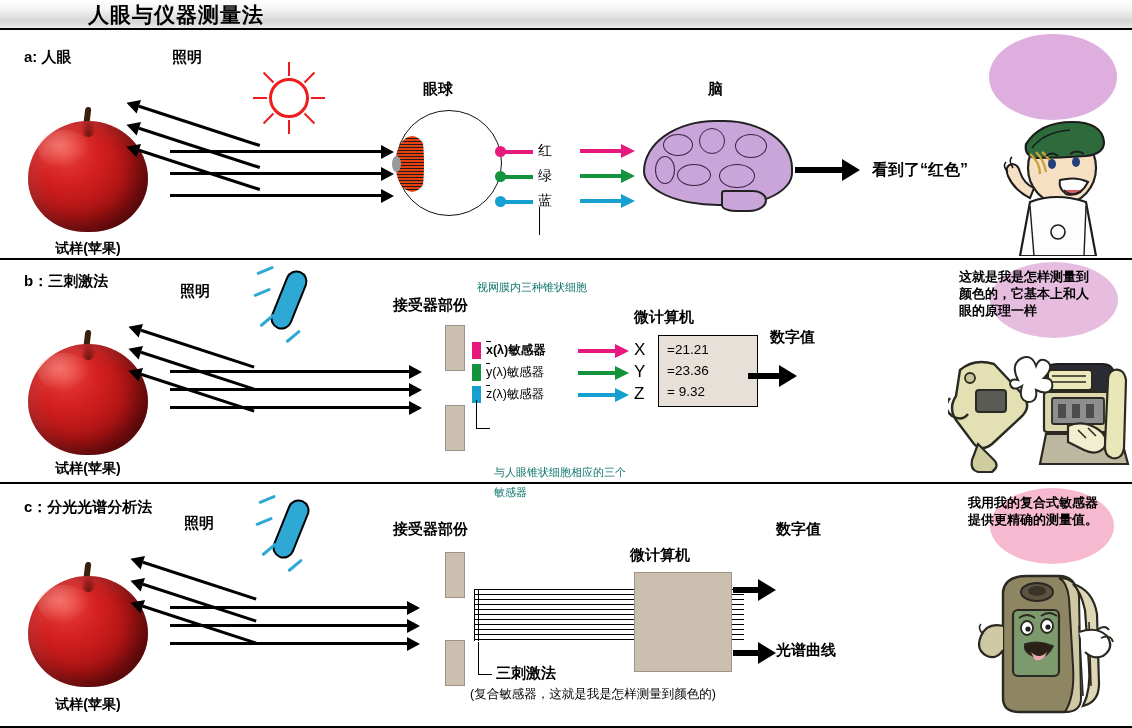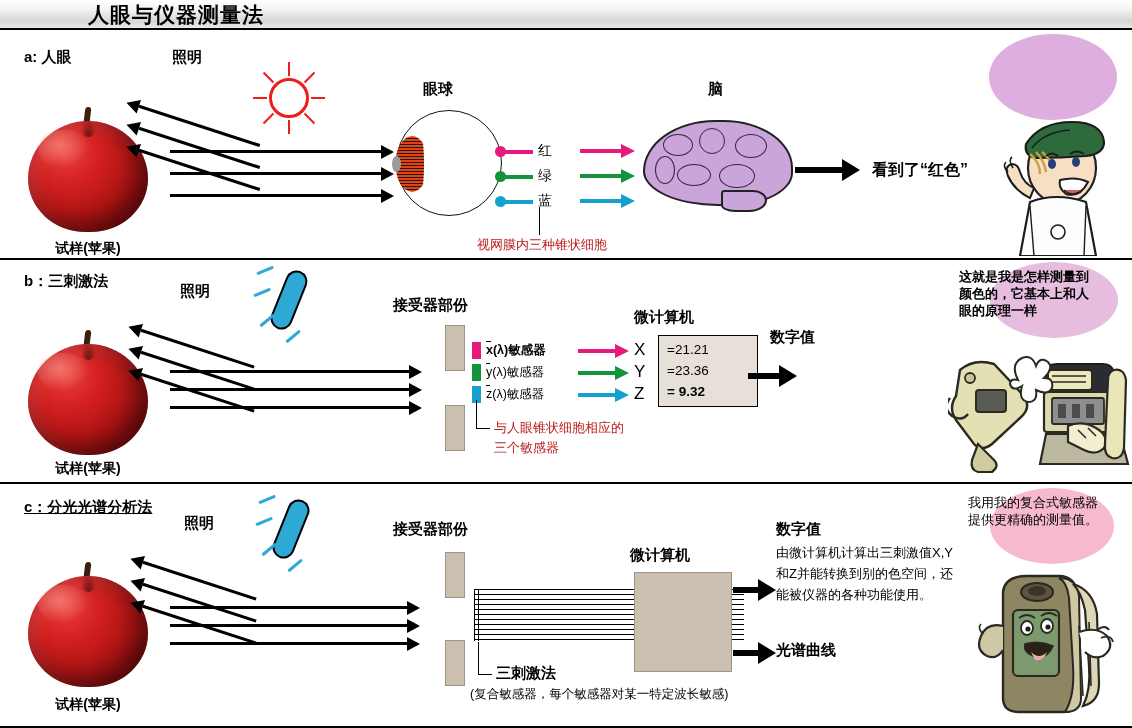--- a/index.html
+++ b/index.html
@@ -119,21 +119,21 @@
   
   .cone-dot { position:absolute; width:11px; height:11px; border-radius:50%; }
   .cone-line { position:absolute; height:3.5px; }
   .cone-name { position:absolute; font-size:14px; color:#000; }
   .col-arrow-line { position:absolute; height:4px; }
   .col-arrow-head { position:absolute; width:0;height:0;
       border-top:7px solid transparent; border-bottom:7px solid transparent; }
 
   .leader { position:absolute; border-left:1.4px solid #000; }
   .leader-h { position:absolute; border-top:1.4px solid #000; }
-  .note { position:absolute; font-size:13px; color:#b91c1c; }
+  .note { position:absolute; font-size:11px; color:#0f766e;margin-top:44px; }
 
   
   .brain { position:absolute; width:150px; height:98px; }
   .brain .mass {
     position:absolute; left:0; top:6px; width:150px; height:86px;
     background:#c9a5da; border:2.5px solid #222;
     border-radius: 50% 48% 44% 52% / 62% 58% 40% 42%;
   }
   .brain .fold {
     position:absolute; border:1.5px solid #3a2445; border-radius:50%;
@@ -419,21 +419,21 @@
   <div class="note" style="left:494px; top:158px; width:140px; line-height:20px;">与人眼锥状细胞相应的三个敏感器</div>
 
   <div class="xyz-letter" style="left:634px; top:80px;">X</div>
   <div class="xyz-letter" style="left:634px; top:102px;">Y</div>
   <div class="xyz-letter" style="left:634px; top:124px;">Z</div>
 
   <div class="recep-title" style="left:634px; top:48px;">微计算机</div>
   <div class="mc-box" style="left:658px; top:75px; width:100px; height:72px;"></div>
   <div class="mc-val" style="left:667px; top:82px;">=21.21</div>
   <div class="mc-val" style="left:667px; top:103px;">=23.36</div>
-  <div class="mc-val" style="left:667px; top:124px;font-weight:bold;">=  9.32</div>
+  <div class="mc-val" style="left:667px; top:124px;">=  9.32</div>
 
   <div>
     <div class="big-arrow-line" style="left:748px; top:113px; width:32px;"></div>
     <div class="big-arrow-head" style="left:779px; top:105px;"></div>
   </div>
   <div class="body-head" style="left:770px; top:68px;">数字值</div>
 
   <div class="blob" style="left:990px; top:2px; width:128px; height:76px; background:#e6bcdf;"></div>
   <div class="bubble-text" style="left:959px; top:8px; width:132px; font-weight:bold;">这就是我是怎样测量到颜色的，它基本上和人眼的原理一样</div>
 
@@ -456,21 +456,21 @@
       <path d="M70 28 Q62 12 74 6 Q84 2 88 14 Q92 4 100 10 Q106 16 96 26 Q106 26 104 36 Q100 44 88 38 Q90 50 80 50 Q70 48 74 34 Q64 40 62 32 Q62 26 70 28Z" fill="#fff" stroke="#2a2a22" stroke-width="2"></path>
       <path d="M120 74 Q134 68 148 76 Q162 84 156 96 Q148 104 136 98 L120 90 Z" fill="#f2efd0" stroke="#2a2a22" stroke-width="2.2"></path>
       <path d="M130 78 L138 86 M140 76 L148 84" stroke="#2a2a22" stroke-width="1.6"></path>
       <path d="M166 18 Q176 16 178 28 L176 96 Q174 108 164 106 Q156 104 157 92 L160 28 Q160 20 166 18Z" fill="#e9e6b8" stroke="#2a2a22" stroke-width="2.2"></path>
     </svg>
   </div>
 </div>
 <div class="divider" id="div2"></div>
 
 <div class="section" id="sec-c">
-  <div class="sec-label" style="left:24px; top:14px;text-decoration:underline;">c：分光光谱分析法</div>
+  <div class="sec-label" style="left:24px; top:14px;">c：分光光谱分析法</div>
 
   <div class="apple" style="left:28px; top:78px;">
     <div class="stem"></div>
     <div class="body"></div>
   </div>
   <div class="apple-caption" style="left:8px; top:212px;">试样(苹果)</div>
 
   <div class="illum-label" style="left:184px; top:30px;">照明</div>
 
   <div class="lamp" style="left:242px; top:10px;">
@@ -523,40 +523,39 @@
     <div class="fiber" style="left:0; top:30px; width:270px;"></div>
     <div class="fiber" style="left:0; top:35px; width:270px;"></div>
     <div class="fiber" style="left:0; top:40px; width:270px;"></div>
     <div class="fiber" style="left:0; top:45px; width:270px;"></div>
     <div class="fiber" style="left:0; top:50px; width:270px;"></div>
   </div>
 
   <div class="leader" style="left:478px; top:158px; height:32px;"></div>
   <div class="leader-h" style="left:478px; top:190px; width:14px;"></div>
   <div class="caption-bold" style="left:496px; top:180px;">三刺激法</div>
-  <div class="caption-sm" style="left:470px; top:202px;">(复合敏感器，每个敏感器对某一特定波长敏感)</div>
+  <div class="caption-sm" style="left:470px; top:202px;">(复合敏感器，这就是我是怎样测量到颜色的)</div>
 
   <div class="recep-title" style="left:630px; top:62px;">微计算机</div>
   <div class="mc-block" style="left:634px; top:88px; width:98px; height:100px;"></div>
 
   <div>
     <div class="big-arrow-line" style="left:733px; top:103px; width:26px;"></div>
     <div class="big-arrow-head" style="left:758px; top:95px;"></div>
   </div>
   <div>
     <div class="big-arrow-line" style="left:733px; top:166px; width:26px;"></div>
     <div class="big-arrow-head" style="left:758px; top:158px;"></div>
   </div>
 
   <div class="body-head" style="left:776px; top:36px;">数字值</div>
-  <div class="body-text" style="left:776px; top:58px; width:180px;">由微计算机计算出三刺激值X,Y和Z并能转换到别的色空间，还能被仪器的各种功能使用。</div>
   <div class="caption-bold" style="left:776px; top:157px;">光谱曲线</div>
 
   <div class="blob" style="left:990px; top:4px; width:124px; height:76px; background:#f6b9cf;"></div>
-  <div class="bubble-text" style="left:968px; top:10px; width:140px; font-weight:normal;">我用我的复合式敏感器提供更精确的测量值。</div>
+  <div class="bubble-text" style="left:968px; top:10px; width:140px; font-weight:bold;">我用我的复合式敏感器提供更精确的测量值。</div>
 
   <div class="instr" style="left:975px; top:82px;">
     <svg width="140" height="155" viewBox="0 0 140 155">
       <path d="M28 26 Q30 10 52 10 L84 10 Q100 10 102 28 L104 132 Q104 146 88 146 L44 146 Q28 146 28 132 Z" fill="#8e8562" stroke="#2a2820" stroke-width="2.4"></path>
       <path d="M84 12 Q102 12 104 30 L106 132 Q106 146 90 146 Q100 130 98 100 L94 32 Q92 16 84 12Z" fill="#cfc8a4" stroke="#2a2820" stroke-width="2"></path>
       <path d="M98 18 Q118 24 122 48 L124 118 Q124 136 108 140 Q116 124 114 100 L110 44 Q106 26 98 18Z" fill="#ddd7b6" stroke="#2a2820" stroke-width="2.2"></path>
       <path d="M104 60 L108 130" stroke="#2a2820" stroke-width="1.6" fill="none"></path>
       <path d="M114 56 L116 120" stroke="#2a2820" stroke-width="1.6" fill="none"></path>
       <ellipse cx="62" cy="26" rx="16" ry="9" fill="#5c5440" stroke="#2a2820" stroke-width="2"></ellipse>
       <ellipse cx="62" cy="25" rx="9" ry="5" fill="#3a3428"></ellipse>

